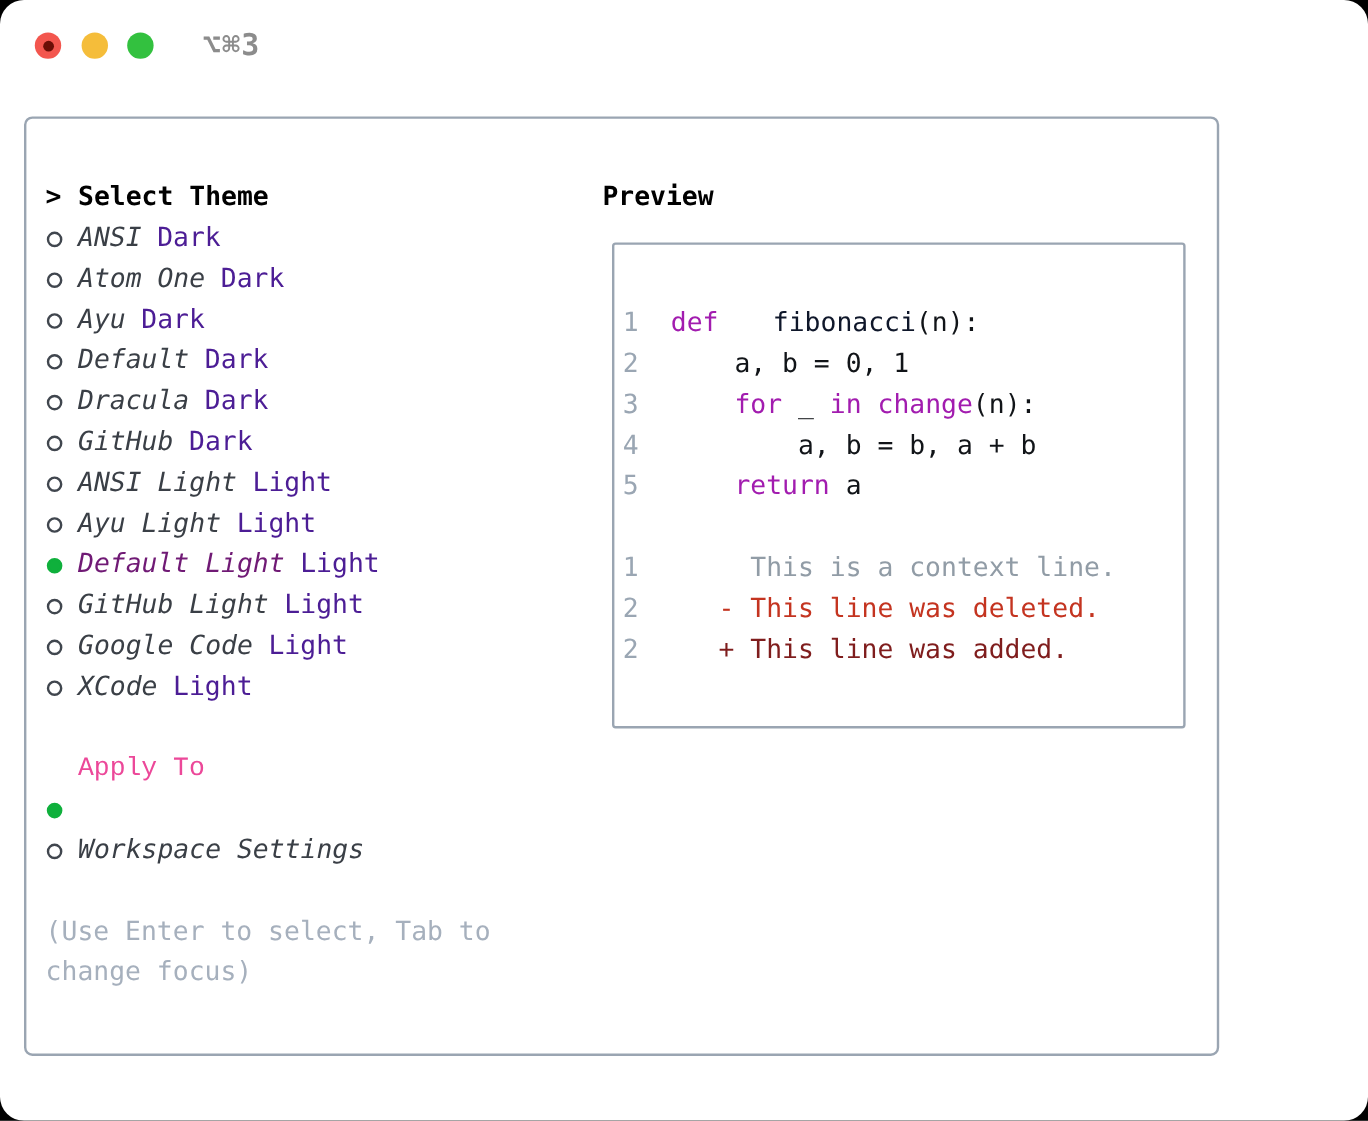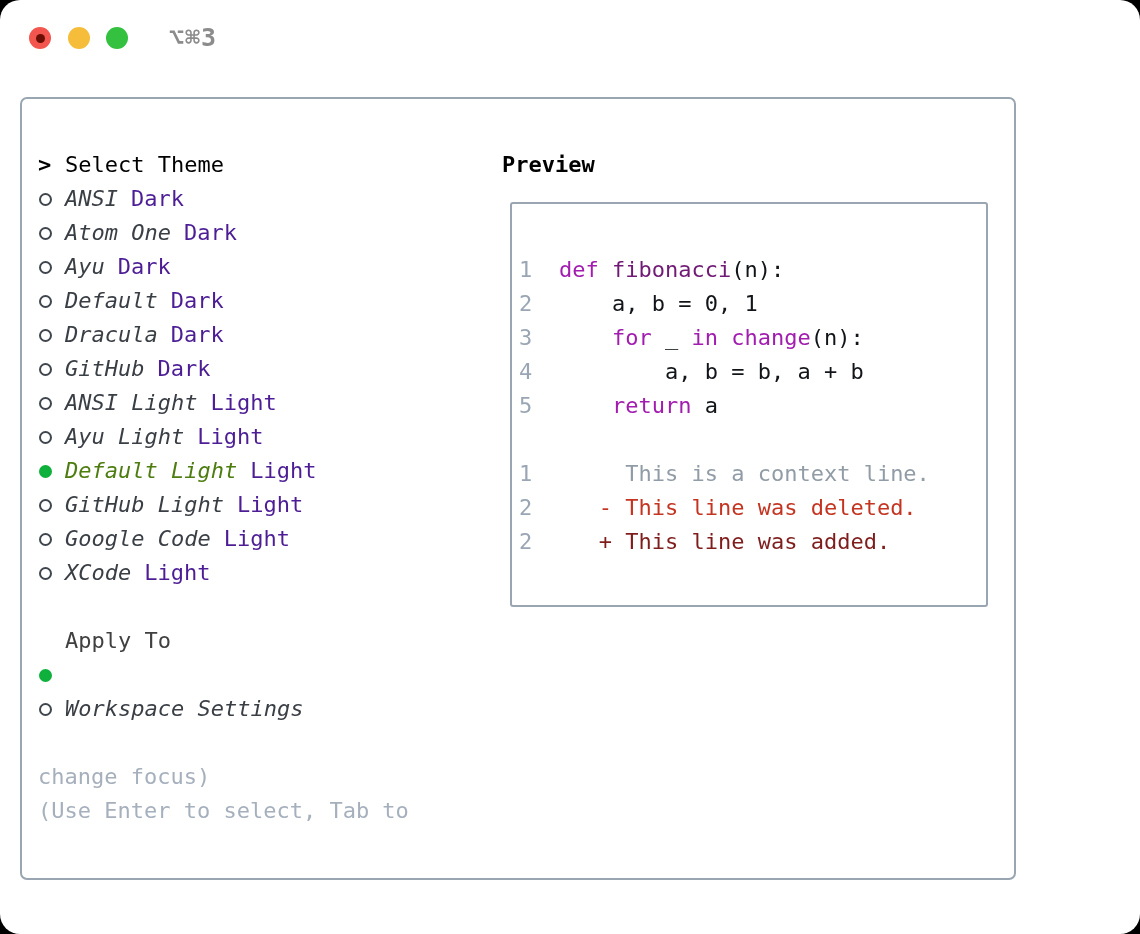--- a/index.html
+++ b/index.html
@@ -38,39 +38,39 @@
   .row{display:flex;align-items:center;height:34px;white-space:pre;}
   .row.blank{height:34px;}
   .marker{width:27px;display:inline-flex;align-items:center;}
   .prompt{font-weight:bold;color:#000;}
   .circle{
     width:13px;height:13px;border:2px solid #40464e;border-radius:50%;
     box-sizing:border-box;margin-left:1px;
   }
   .circle.filled{background:#0fb03c;border-color:#0fb03c;}
   .label{color:#3a3f46;font-style:italic;}
-  .label.selected{color:#4d7c0f;}
+  .label.selected{color:#701a75;}
   .badge{color:#4c1d95;margin-left:13px;}
-  .section-title{color:#404040;}
-  .h{font-weight:normal;color:#000;}
+  .section-title{color:#ec4899;font-family:Liberation Mono, monospace;}
+  .h{font-weight:bold;color:#000;}
   .help{color:#a6b0bd;}
   .help div{height:34px;line-height:34px;}
   
   .right-col{position:absolute;left:480px;top:49px;}
   .preview-title{font-weight:bold;color:#000;font-size:22px;line-height:34px;}
   .preview-box{
     position:absolute;left:488px;top:103px;width:478px;height:405px;
     border:2px solid #9aa5b2;border-radius:3px;box-sizing:border-box;
     padding:49px 0 0 7px;overflow:hidden;
   }
   .code-line{display:flex;height:34px;line-height:34px;font-size:22px;white-space:pre;}
   .ln{width:40px;color:#9aa6b3;flex:none;}
   .seg-plain{color:#111418;}
   .seg-keyword{color:#a21caf;}
-  .seg-function{color:#701a75;}
+  .seg-function{color:#0f172a;margin-left:32px;}
   .seg-context{color:#919ca6;}
   .seg-deleted{color:#c43420;}
   .seg-added{color:#7f1d1d;}
 </style>
 </head>
 <body>
 
 <div class="window">
 
   <div class="titlebar">
@@ -113,22 +113,22 @@
       </div>
 
       <div id="apply-list">
           <div class="row"><span class="marker"><span class="circle filled"></span></span></div>
           <div class="row"><span class="marker"><span class="circle"></span></span><span class="label">Workspace Settings</span></div>
         </div>
 
       <div class="row blank"></div>
 
       <div class="help">
+        <div>(Use Enter to select, Tab to</div>
         <div>change focus)</div>
-        <div>(Use Enter to select, Tab to</div>
       </div>
     </div>
 
     <div class="right-col">
       <div class="preview-title">Preview</div>
     </div>
 
     <div class="preview-box" id="preview-box">
         <div class="code-line"><span class="ln">1</span><span class="seg-keyword">def</span><span class="seg-plain"> </span><span class="seg-function">fibonacci</span><span class="seg-plain">(n):</span></div>
         <div class="code-line"><span class="ln">2</span><span class="seg-plain">    a, b = 0, 1</span></div>

